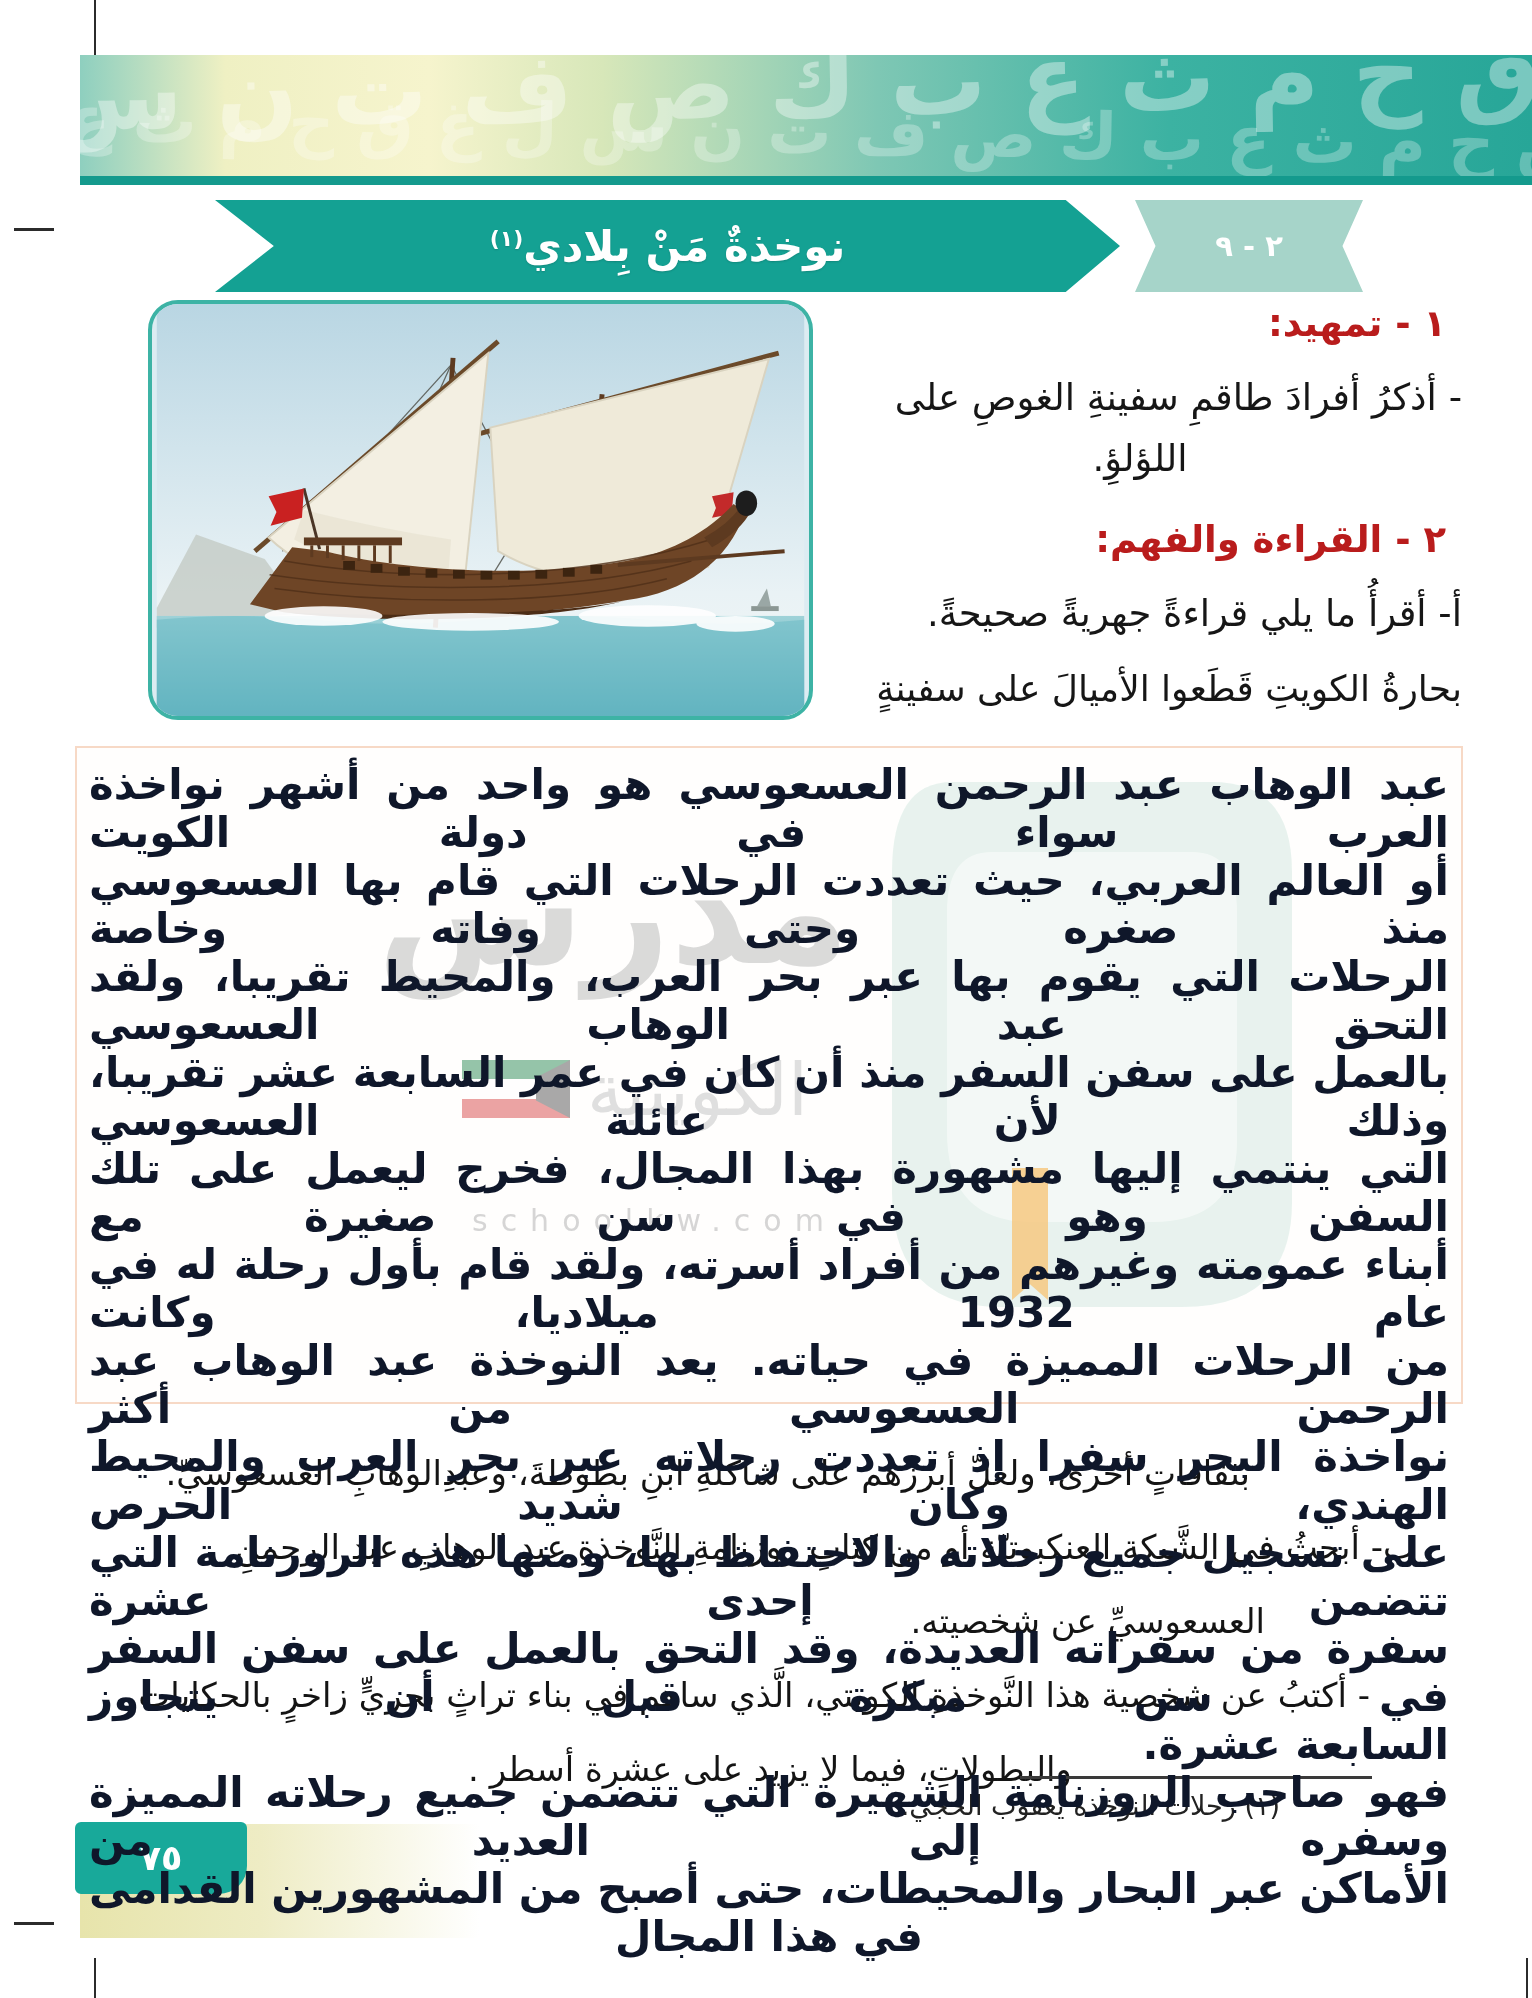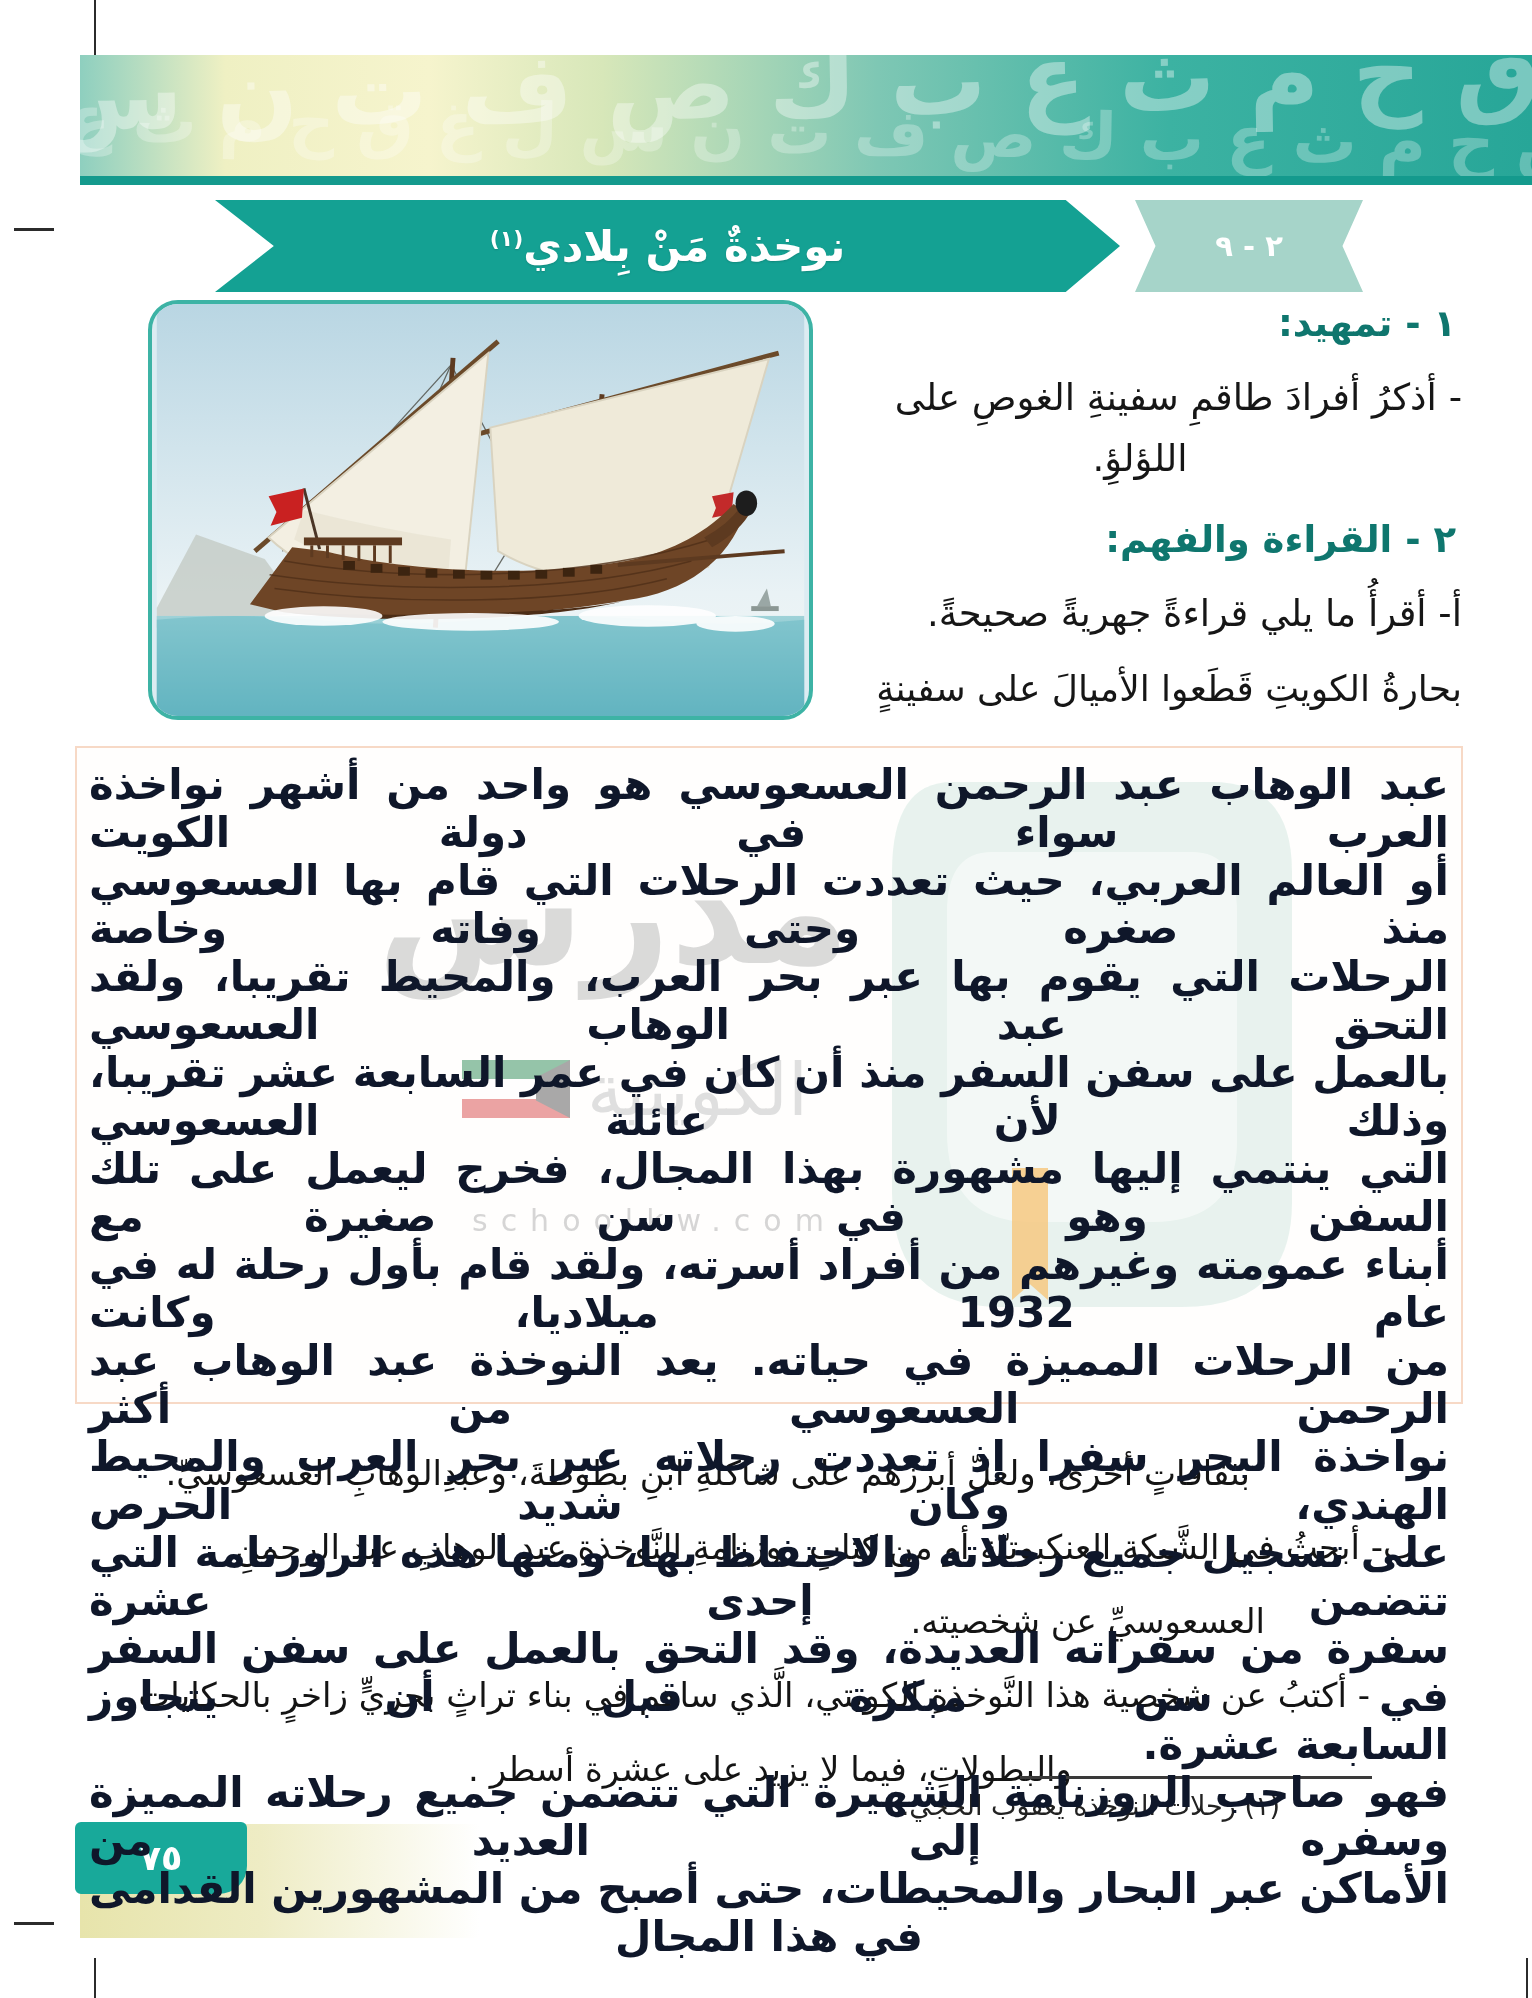--- a/index.html
+++ b/index.html
@@ -38,21 +38,21 @@
 
   
   .figure{
     position:absolute;left:148px;top:300px;width:665px;height:420px;
     border:4px solid #3db3a5;border-radius:30px;overflow:hidden;background:#dcecf2;box-sizing:border-box;
   }
   .figure svg{display:block;width:100%;height:100%;}
 
   
   .rcol{position:absolute;left:810px;top:302px;width:652px;direction:rtl;text-align:right;color:#161616;}
-  .h-teal{color:#0f766e;font-size:37px;font-weight:bold;margin:0 6px 24px 0;}
+  .h-teal{color:#b91c1c;font-size:37px;font-weight:bold;margin:0 16px 24px 0;}
   .item{font-size:37px;line-height:1.55;margin:0 0 4px 8px;}
   .item.center{text-align:center;}
   .gap{height:26px;}
   .intro-line{font-size:36px;margin-top:26px;}
 
   
   .red-block{
     position:absolute;left:75px;top:746px;width:1388px;height:658px;
     border:2px solid #f7d9c6;background:#fffefd;box-sizing:border-box;
     padding:13px 12px 0;direction:rtl;

